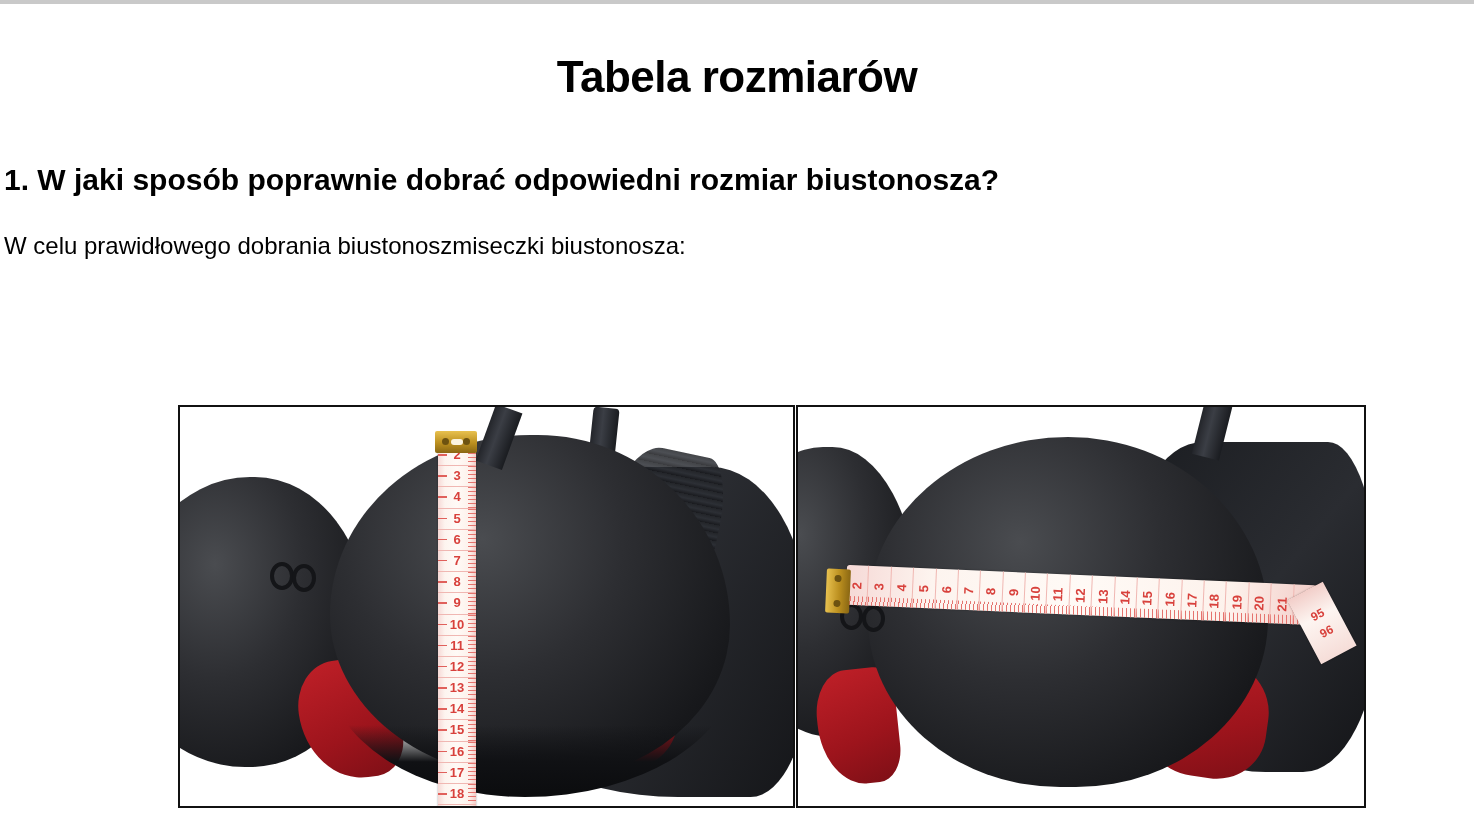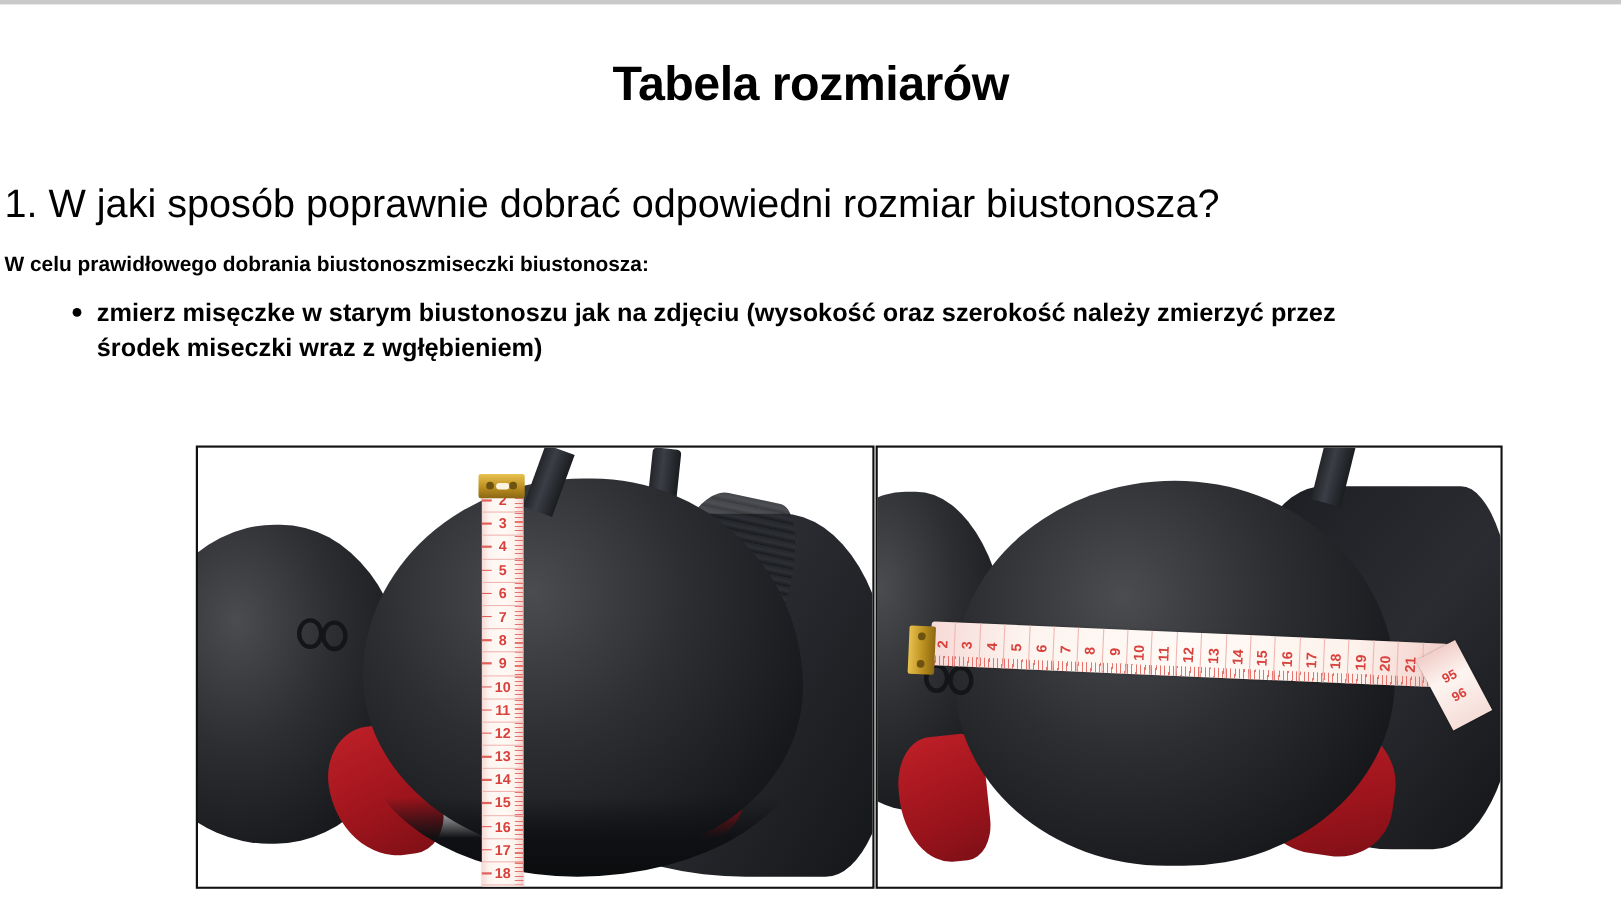--- a/index.html
+++ b/index.html
@@ -37,32 +37,32 @@
     text-align: center;
     font-size: 44px;
     font-weight: bold;
     letter-spacing: -0.5px;
     line-height: 56px;
   }
   .section-heading {
     position: absolute;
     top: 126px;
     left: 4px;
-    font-size: 36px;
-    font-weight: normal;
+    font-size: 30px;
+    font-weight: bold;
     line-height: 34px;
     white-space: nowrap;
   }
   .intro-text {
     position: absolute;
     top: 195px;
     left: 4px;
-    font-size: 19px;
+    font-size: 24px;
     line-height: 30px;
-    font-weight: bold;
+    font-weight: normal;
     white-space: nowrap;
   }
   .bullet-list {
     position: absolute;
     top: 256px;
     left: 4px;
     width: 1460px;
     margin: 0;
     padding: 0;
     list-style: none;
@@ -337,25 +337,20 @@
 
 <div class="page">
 
   <h1 class="page-title">Tabela rozmiarów</h1>
 
   <h2 class="section-heading">1. W jaki sposób poprawnie dobrać odpowiedni rozmiar biustonosza?</h2>
 
   <p class="intro-text">W celu prawidłowego dobrania biustonoszmiseczki biustonosza:</p>
 
   <ul class="bullet-list">
-    <li class="bullet-item">
-      <span class="dot"></span>
-      <span class="bullet-line">zmierz misęczke w starym biustonoszu jak na zdjęciu (wysokość oraz szerokość należy zmierzyć przez</span>
-      <span class="bullet-line">środek miseczki wraz z wgłębieniem)</span>
-    </li>
   </ul>
 
   <div class="photos">
 
     <div class="photo-frame photo-left">
       <div class="scene">
         <div class="strap l-strap2"></div>
         <div class="cup l-cup-far"></div>
         <div class="red-panel l-red"></div>
         <div class="cup l-band"></div>

